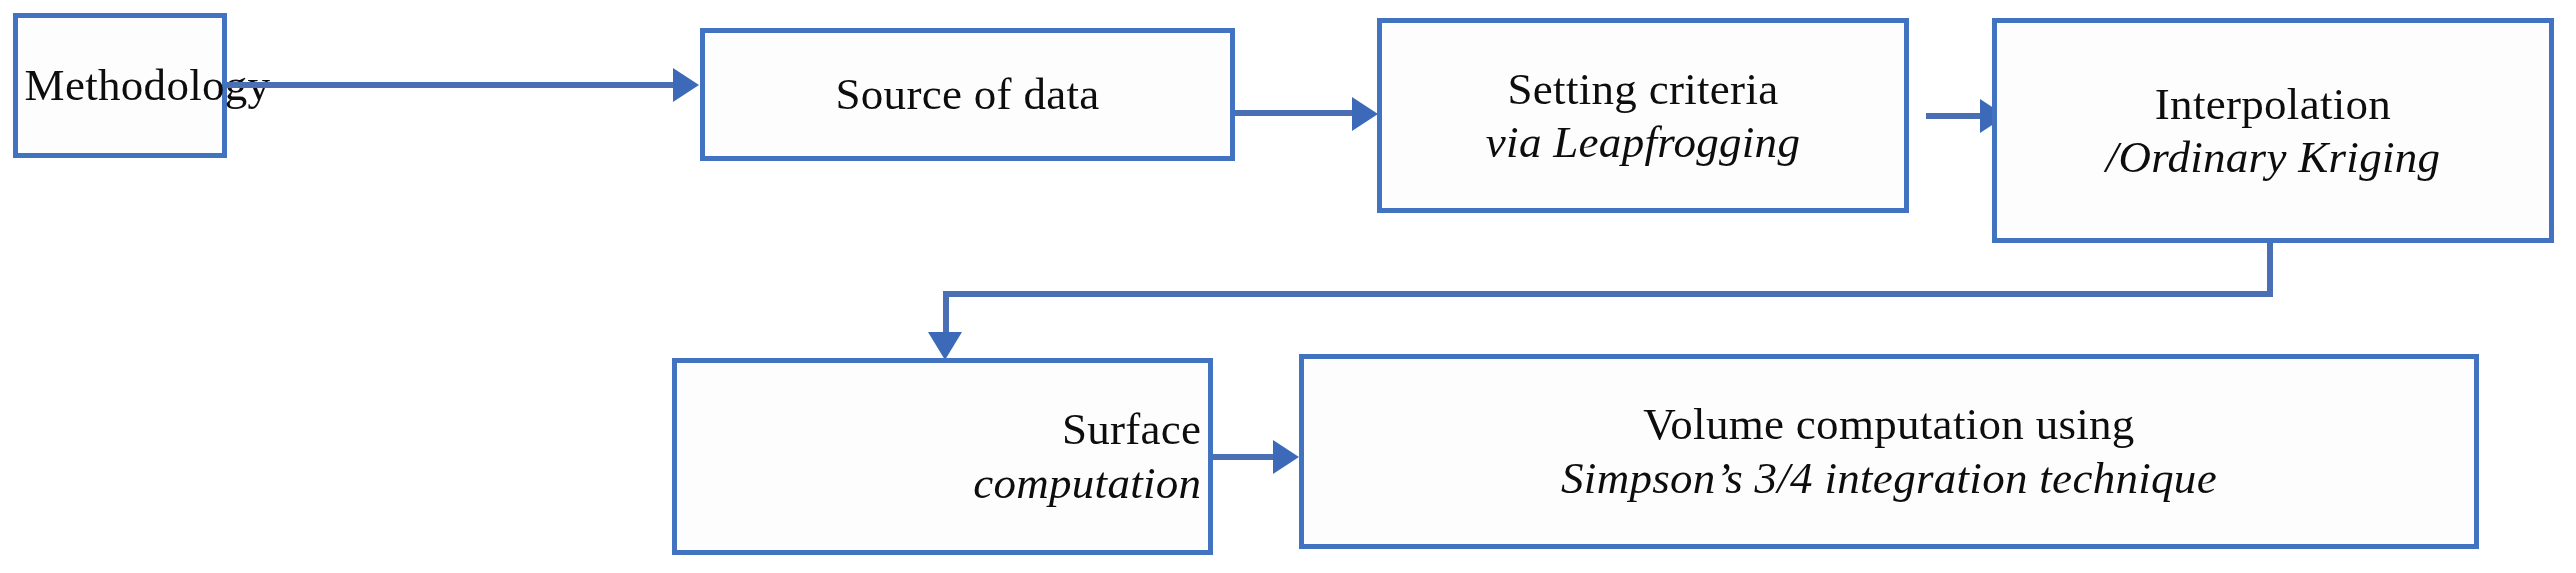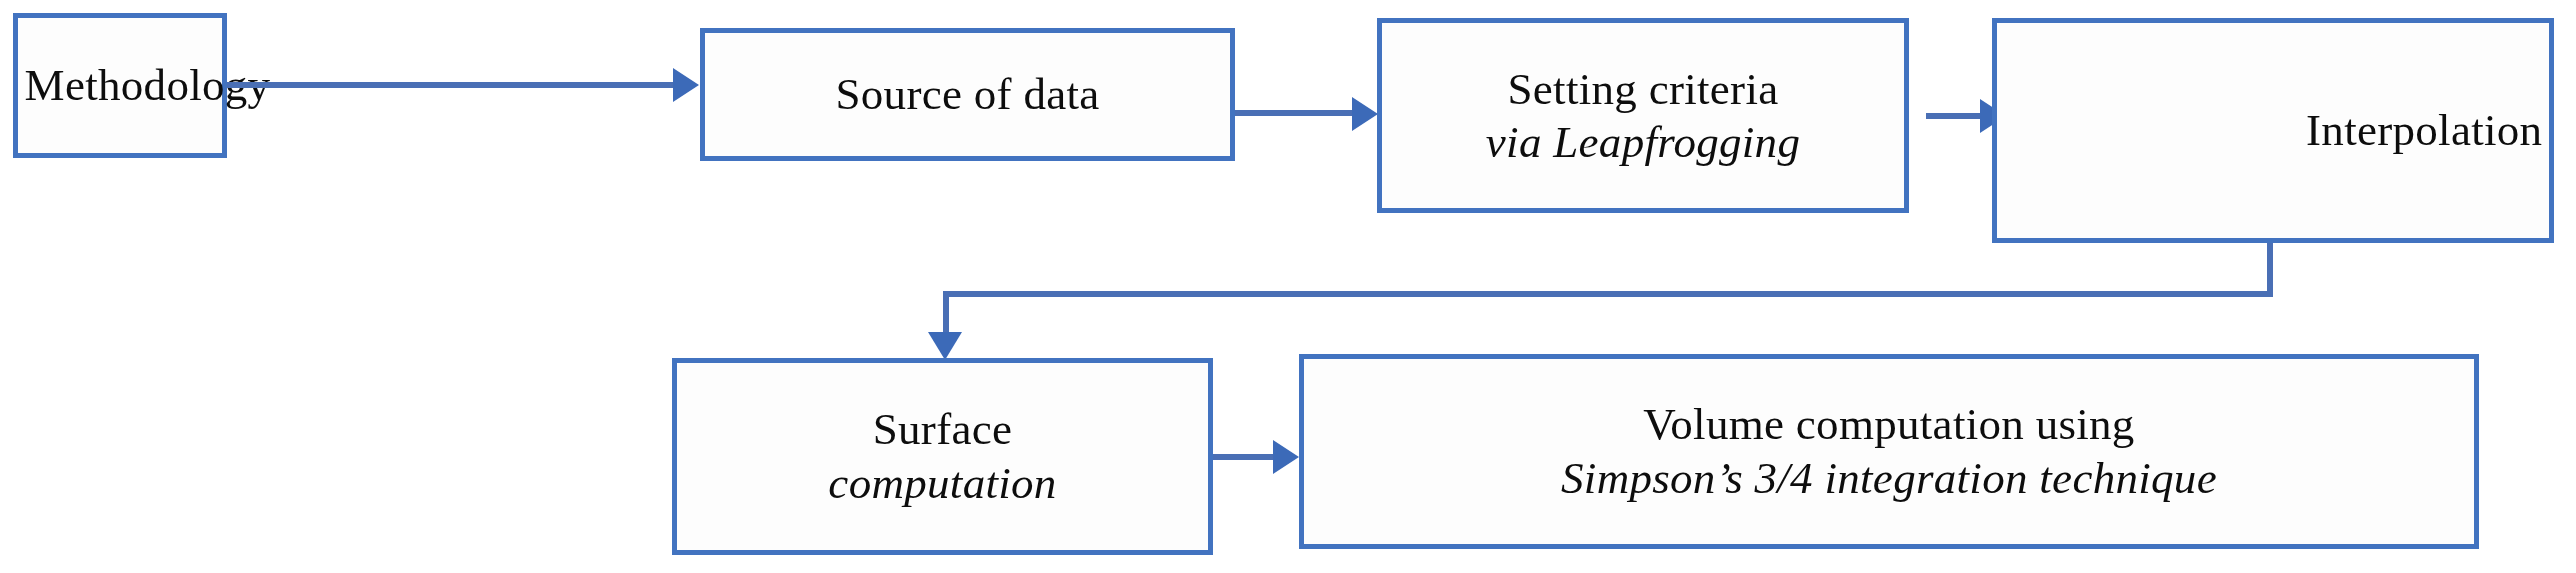--- a/index.html
+++ b/index.html
@@ -84,32 +84,33 @@
   <div class="node" style="left:1377px; top:18.4px; width:532px; height:195px;">
     <span class="label">
       <span>Setting criteria</span>
       <span class="line2">via Leapfrogging</span>
     </span>
   </div>
 
   <div class="conn conn-h" style="left:1926px; top:113px; width:79px;"></div>
   <div class="arrow-right" style="left:1980px; top:99px;"></div>
 
-  <div class="node" style="left:1992px; top:18.4px; width:562px; height:225px;text-align:right;">
+  <div class="node" style="left:1992px; top:18.4px; width:562px; height:225px;">
     <span class="label">
       <span>Interpolation</span>
+      <span class="line2">/Ordinary Kriging</span>
     </span>
   </div>
 
   <div class="conn conn-v" style="left:2267px; top:243px; height:54px;"></div>
   <div class="conn conn-h" style="left:943px; top:291px; width:1330px;"></div>
   <div class="conn conn-v" style="left:943px; top:291px; height:46px;"></div>
   <div class="arrow-down" style="left:928px; top:332px;"></div>
 
-  <div class="node" style="left:672px; top:358px; width:541px; height:197px;">
+  <div class="node" style="left:672px; top:358px; width:541px; height:197px;text-align:right;">
     <span class="label">
       <span>Surface</span>
       <span class="line2">computation</span>
     </span>
   </div>
 
   <div class="conn conn-h" style="left:1213px; top:454px; width:66px;"></div>
   <div class="arrow-right" style="left:1273px; top:440px;"></div>
 
   <div class="node" style="left:1299px; top:354px; width:1180px; height:195px;">

